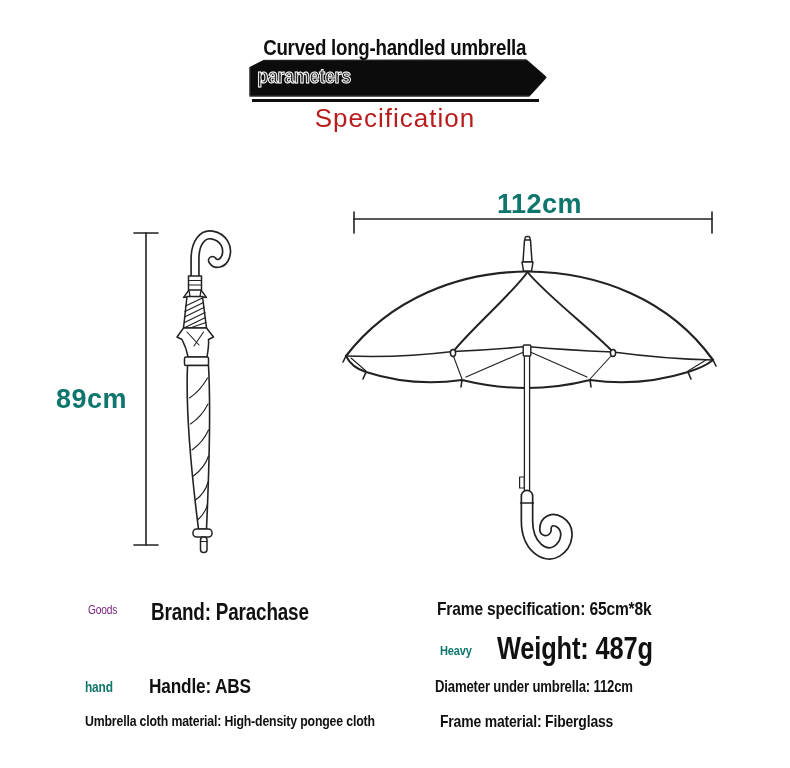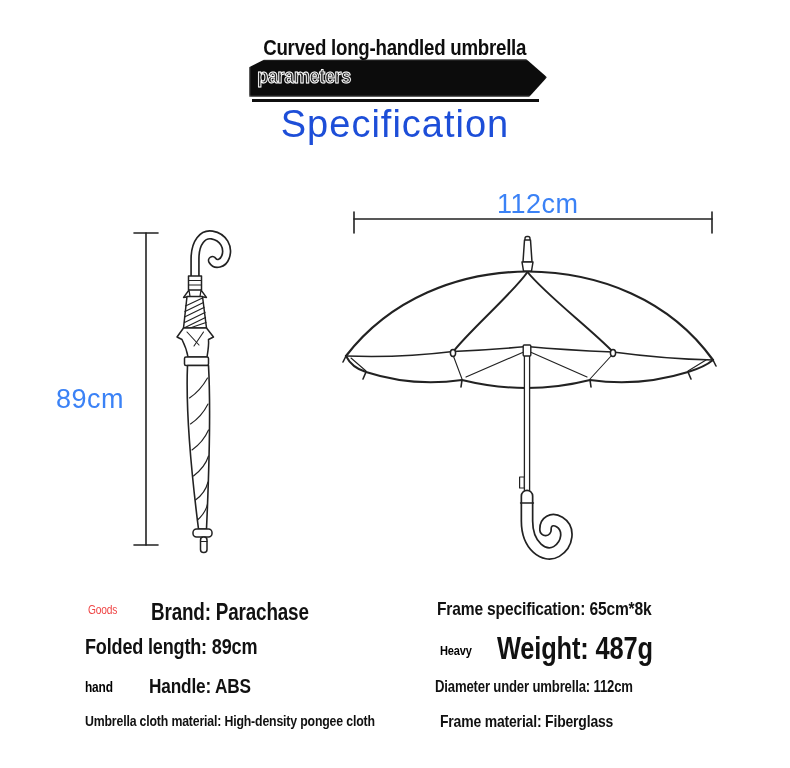--- a/index.html
+++ b/index.html
@@ -13,26 +13,26 @@
         transform:scaleX(0.85);transform-origin:center center;letter-spacing:-0.3px;}
   .center-row{left:0;right:0;text-align:center;}
   .title{top:35px;font-size:22px;color:#0e0e0e;}
   .ribbon{left:249px;top:59px;width:298px;height:38px;background:#0c0c0c;
           clip-path:polygon(0% 22%,5% 2%,93% 0%,100% 48%,94% 100%,0% 100%);
           filter:blur(1.3px);}
   .ribbon-text-wrap{left:249px;top:64px;width:298px;}
   .ribbon-text{font-size:21px;color:#2a2a2a;-webkit-text-stroke:1px #ffffff;
                text-shadow:0 0 1px #fff;}
   .underline{left:252px;top:99px;width:287px;height:2.5px;background:#0f0f0f;}
-  .spec-heading{top:103px;font-size:38px;font-weight:400;letter-spacing:1px;color:#1d4ed8;}
-  .dim-label{font-weight:400;color:#3b82f6;letter-spacing:0.5px;}
+  .spec-heading{top:103px;font-size:26px;font-weight:400;letter-spacing:1px;color:#b91c1c;}
+  .dim-label{font-weight:700;color:#0f766e;letter-spacing:0.5px;}
   .lbl-89{left:56px;top:384px;font-size:27px;}
   .lbl-112{left:497px;top:189px;font-size:27px;}
-  .tag{font-weight:bold;color:#000000;}
-  .tag-goods{left:88px;top:603px;font-size:12px;color:#ef4444;font-weight:400;text-decoration:underline;}
+  .tag{font-weight:bold;color:#0f766e;}
+  .tag-goods{left:88px;top:603px;font-size:12px;color:#701a75;font-weight:400;text-decoration:underline;}
   .spec-brand{left:151px;top:599px;font-size:23px;}
   .spec-folded{left:85px;top:634px;font-size:22px;}
   .tag-hand{left:85px;top:679px;font-size:14px;}
   .spec-handle{left:149px;top:674px;font-size:21px;}
   .spec-cloth{left:85px;top:712px;font-size:15px;}
   .spec-frame{left:437px;top:598px;font-size:19px;}
   .tag-heavy{left:440px;top:643px;font-size:13px;}
   .spec-weight{left:497px;top:631px;font-size:31px;}
   .spec-diameter{left:435px;top:678px;font-size:16px;}
   .spec-material{left:440px;top:712px;font-size:17px;}
@@ -163,23 +163,20 @@
       </g>
     </g>
   </svg>
 
   <div class="abs tag tag-goods">
     <span class="cond" style="transform:scaleX(0.85);font-weight:400;">Goods</span>
   </div>
   <div class="abs spec-brand">
     <span class="cond">Brand: Parachase</span>
   </div>
-  <div class="abs spec-folded">
-    <span class="cond">Folded length: 89cm</span>
-  </div>
   <div class="abs tag tag-hand">
     <span class="cond" style="transform:scaleX(0.85);">hand</span>
   </div>
   <div class="abs spec-cloth">
     <span class="cond">Umbrella cloth material: High-density pongee cloth</span>
   </div>
   <div class="abs spec-handle">
     <span class="cond">Handle: ABS</span>
   </div>
 

